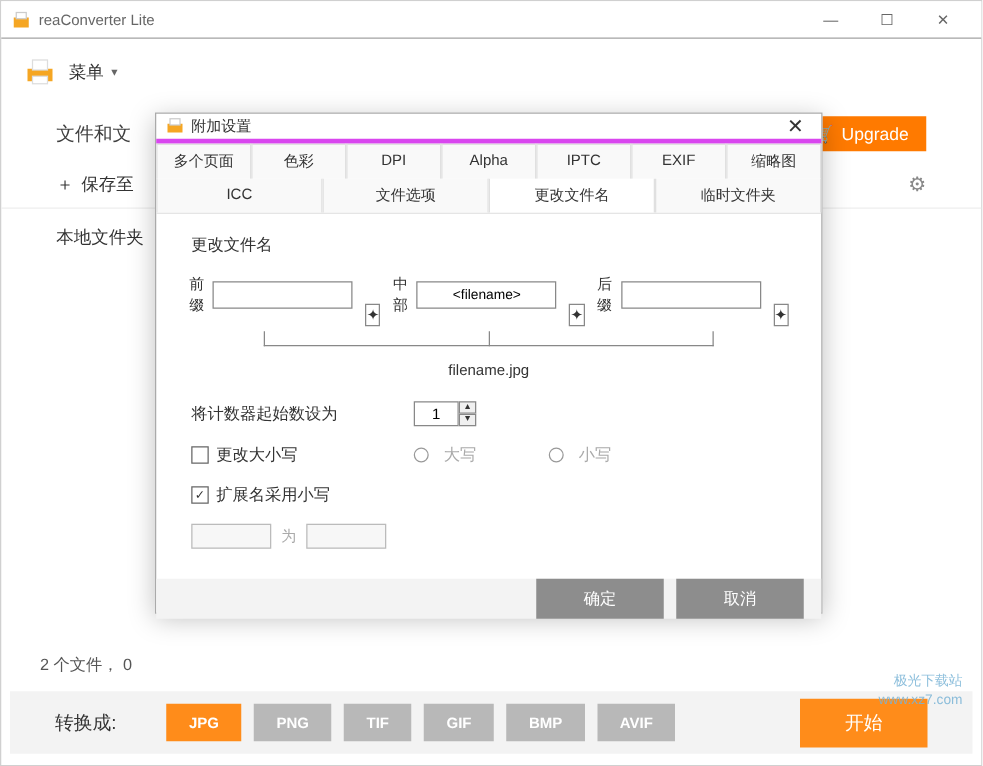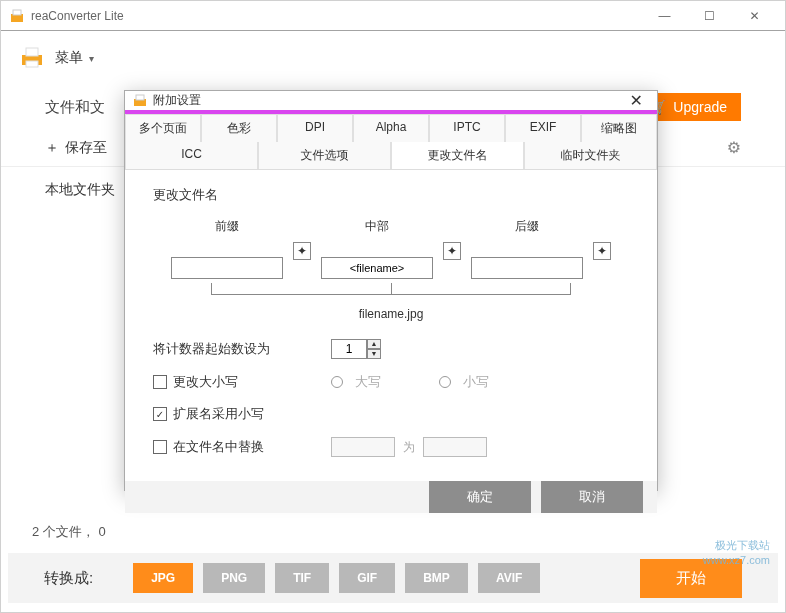--- a/index.html
+++ b/index.html
@@ -47,21 +47,21 @@
 .tab-rows { border-bottom: 1px solid #ddd; }
 .tab-row { display: flex; }
 .tab { flex: 1; text-align: center; padding: 5px 0; font-size: 12px; color: #333; border: 1px solid #e0e0e0; border-bottom: none; background: #f9f9f9; cursor: pointer; }
 .tab.active { background: #fff; font-weight: normal; position: relative; }
 .tab-row2 .tab { border-top: none; }
 
 .dlg-body { flex: 1; padding: 16px 28px 10px 28px; font-size: 13px; color: #333; }
 .section-title { font-size: 13px; margin-bottom: 14px; }
 
 .name-row { display: flex; align-items: flex-start; justify-content: center; gap: 10px; margin-bottom: 4px; }
-.name-col { display: flex; flex-direction: column; align-items: center; gap: 22px; }
+.name-col { display: flex; flex-direction: row; align-items: center; gap: 7px; }
 .name-col .lbl { font-size: 12px; }
 .name-input { width: 112px; height: 22px; border: 1px solid #888; font-size: 11px; text-align: center; padding: 0 4px; }
 .plus-box { width: 18px; height: 18px; border: 1px solid #888; display: flex; align-items: center; justify-content: center; font-size: 12px; margin-top: 24px; cursor: pointer; }
 
 .bracket-row { text-align: center; margin: 2px 0 6px 0; position: relative; height: 18px; }
 .bracket-row .line { position: absolute; left: 58px; right: 58px; top: 0; border-left: 1px solid #888; border-right: 1px solid #888; border-bottom: 1px solid #888; height: 12px; }
 .bracket-row .mid { position: absolute; left: 50%; top: 0; width: 1px; height: 12px; background: #888; }
 .preview { text-align: center; font-size: 12px; margin-bottom: 18px; }
 
 .form-row { display: flex; align-items: center; margin-bottom: 14px; gap: 8px; }
@@ -223,24 +223,20 @@
     </div>
 
     <div class="form-row">
       <span style="display:flex;align-items:center">
         <span class="chk checked"></span>
         <span>扩展名采用小写</span>
       </span>
     </div>
 
     <div class="form-row">
-      <span style="display:flex;align-items:center;width:170px">
-        <span class="chk"></span>
-        <span>在文件名中替换</span>
-      </span>
       <input class="small-input" value="" style="">
       <span style="font-size:12px;color:#aaa">为</span>
       <input class="small-input" value="" style="">
     </div>
   </div>
 
   <div class="dlg-footer">
     <button class="dlg-btn">确定</button>
     <button class="dlg-btn">取消</button>
   </div>

